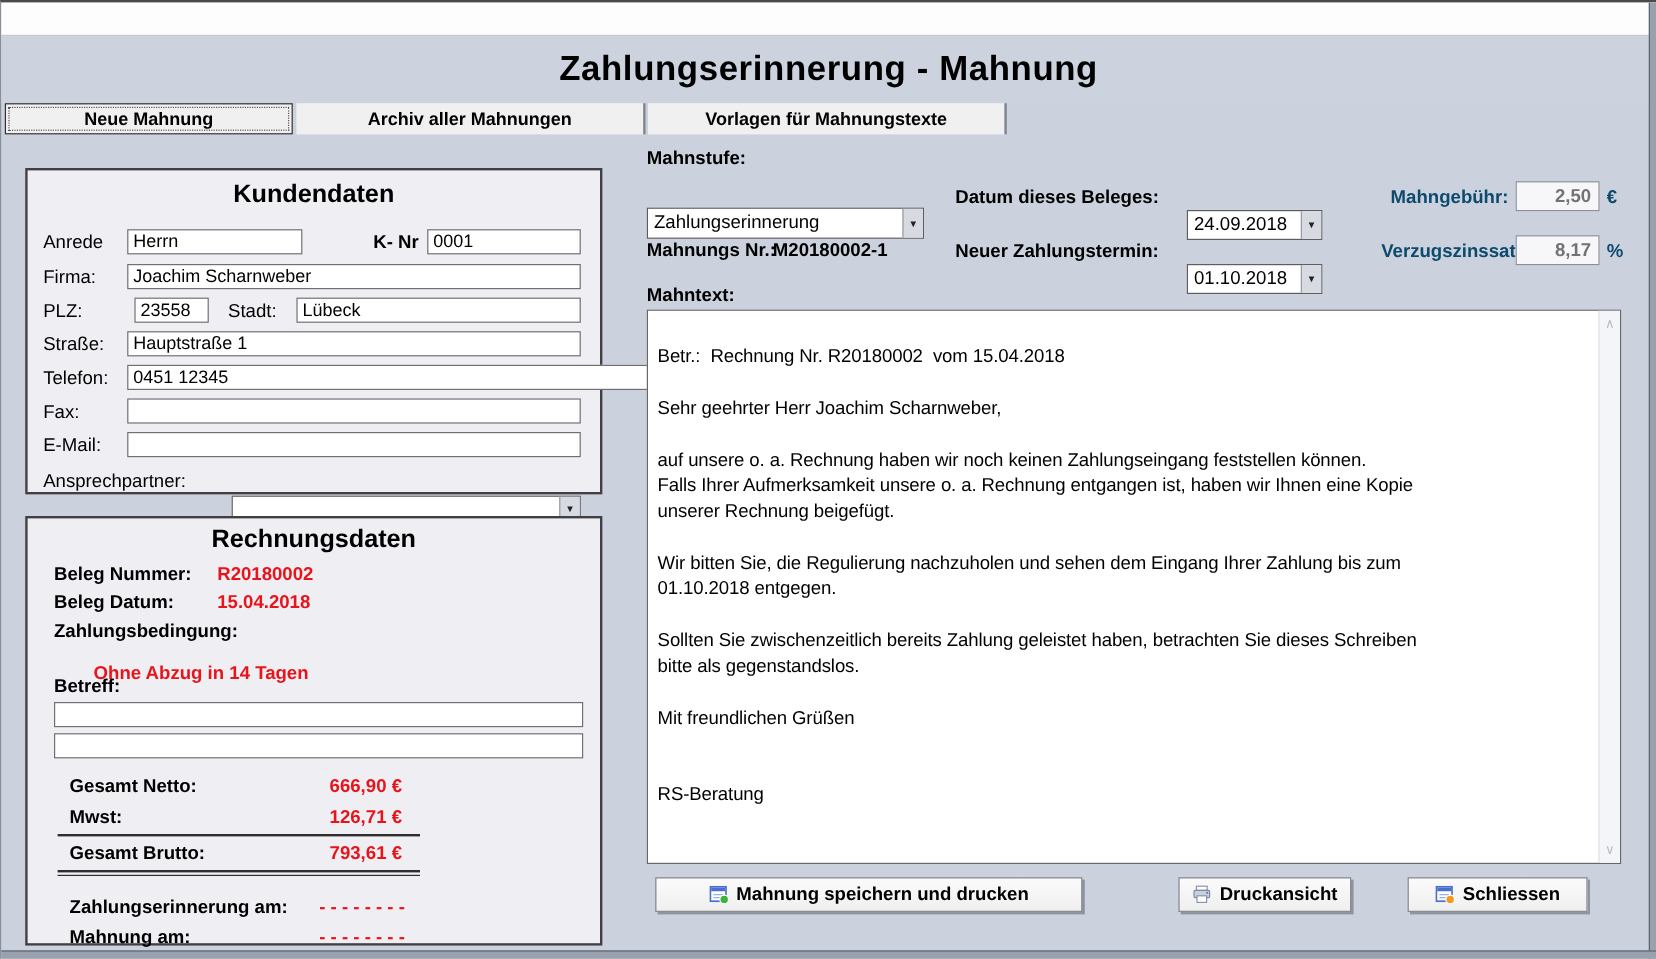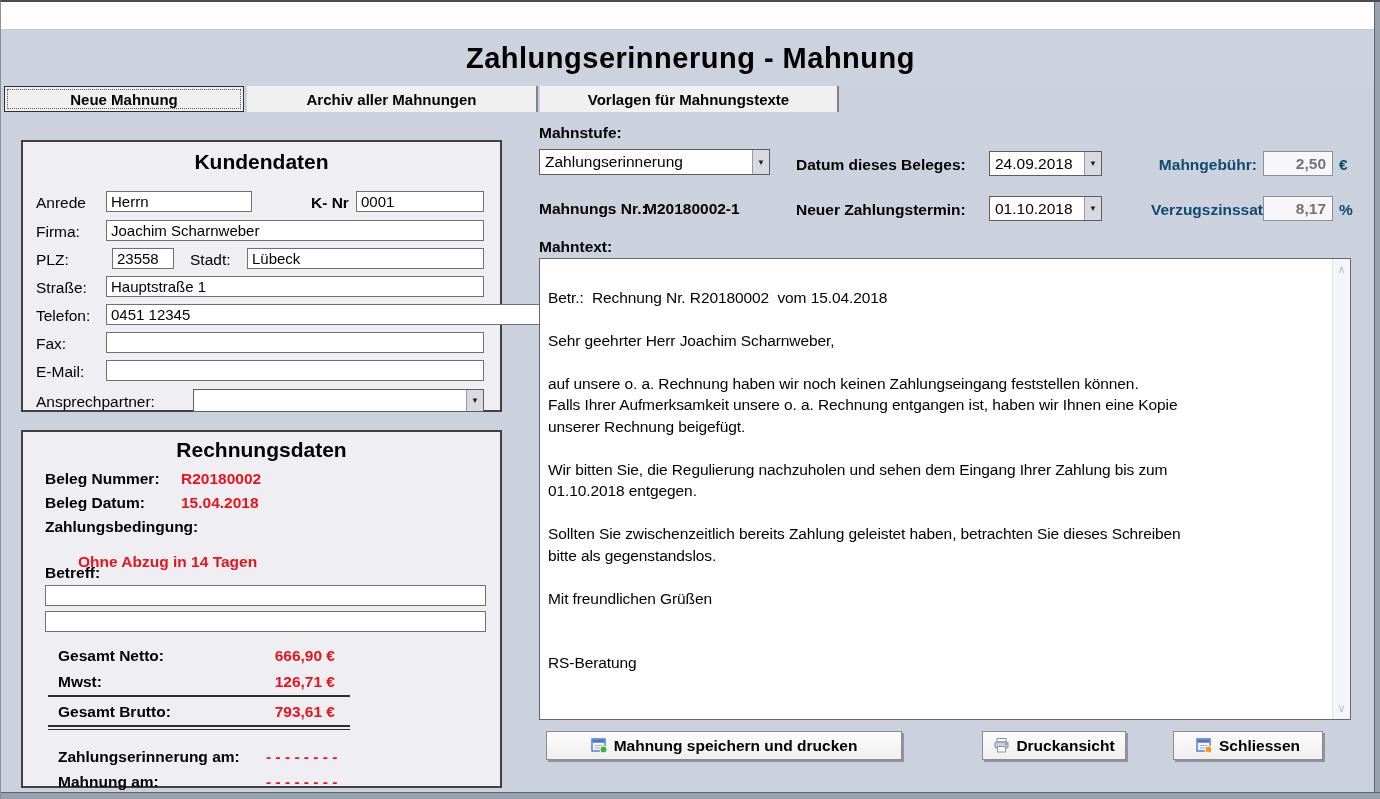--- a/index.html
+++ b/index.html
@@ -21,21 +21,21 @@
   .tab.t2{left:246px;width:291px;border-right:2px solid #7d828c;}
   .tab.t3{left:539px;width:299px;border-right:2px solid #7d828c;}
   .panel{position:absolute;left:20px;width:481px;background:#efeef3;border:2px solid #3f3f44;}
   .panel-title{position:absolute;left:0;width:100%;text-align:center;font-size:21px;font-weight:bold;}
   .lbl{position:absolute;font-size:15.5px;white-space:nowrap;}
   .lbl-b{position:absolute;font-size:15.5px;font-weight:bold;white-space:nowrap;}
   .red{color:#e8141c;font-weight:bold;}
   .gray{color:#0c4a6e;font-weight:bold;}
   .tfield{position:absolute;height:21px;border:1px solid #6f6f74;background:#fff;
     font-family:"Liberation Sans",sans-serif;font-size:15px;padding:0 4px;color:#000;}
-  .combo{position:absolute;background:#fff;border:1px solid #5d5d62;display:flex;align-items:center;}
+  .combo{position:absolute;background:#fff;border:1px solid #5d5d62;display:flex;align-items:center;margin-top:24px;}
   .combo .ctext{flex:1;font-size:15.5px;padding:0 5px;white-space:nowrap;overflow:hidden;}
   .combo .cbtn{width:17px;align-self:stretch;background:#d7dae1;border-left:1px solid #9a9aa0;
     display:flex;align-items:center;justify-content:center;font-size:8px;color:#222;cursor:default;}
   .ro-field{position:absolute;height:25px;background:#f7f7fa;border:1px solid #8a8f99;
     font-size:15.5px;font-weight:bold;color:#737373;text-align:right;padding:3px 6px 0 0;}
   .rline{position:absolute;left:45px;width:302px;border-top:2px solid #2e2e2e;}
   .rline2{position:absolute;left:45px;width:302px;height:5px;border-top:2px solid #2e2e2e;border-bottom:1px solid #2e2e2e;}
   .mahntext-box{position:absolute;left:538px;top:256px;width:812px;height:462px;background:#fff;border:1px solid #66666b;}
   .mahntext-content{position:absolute;inset:0 19px 0 0;padding:6px 8px;font-size:15.5px;line-height:21.5px;
     white-space:pre-wrap;letter-spacing:-0.1px;overflow:hidden;}

